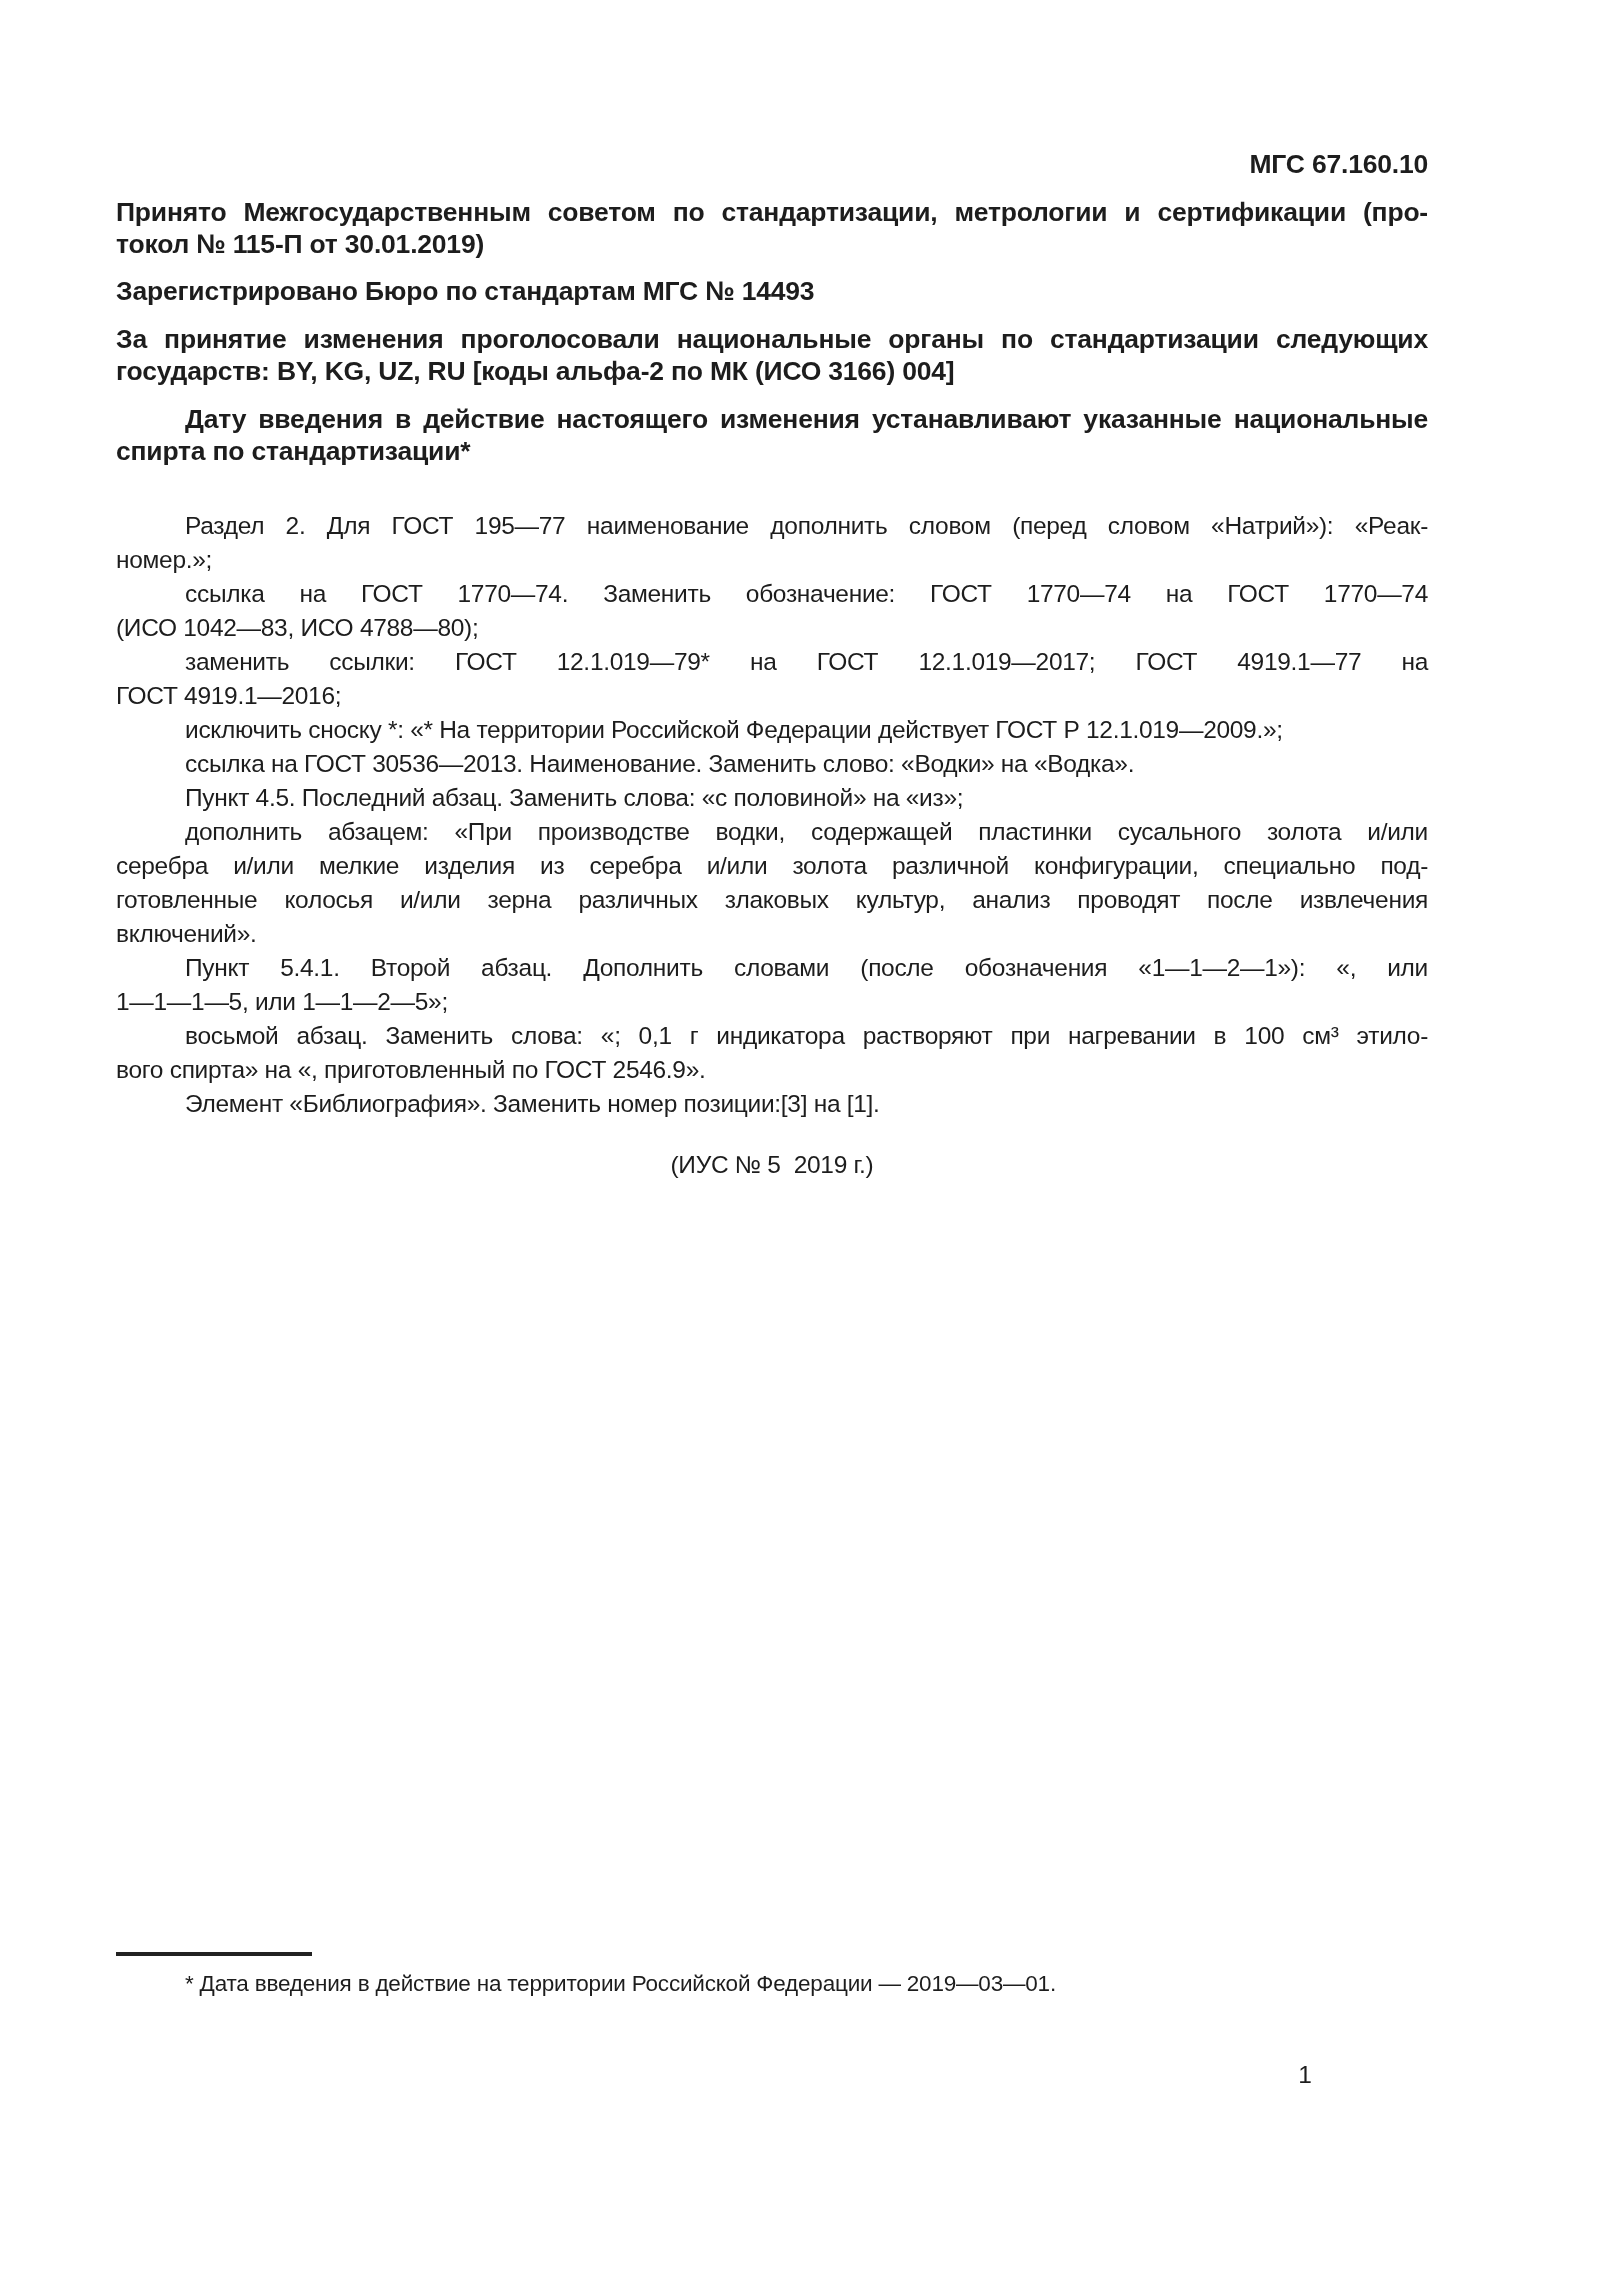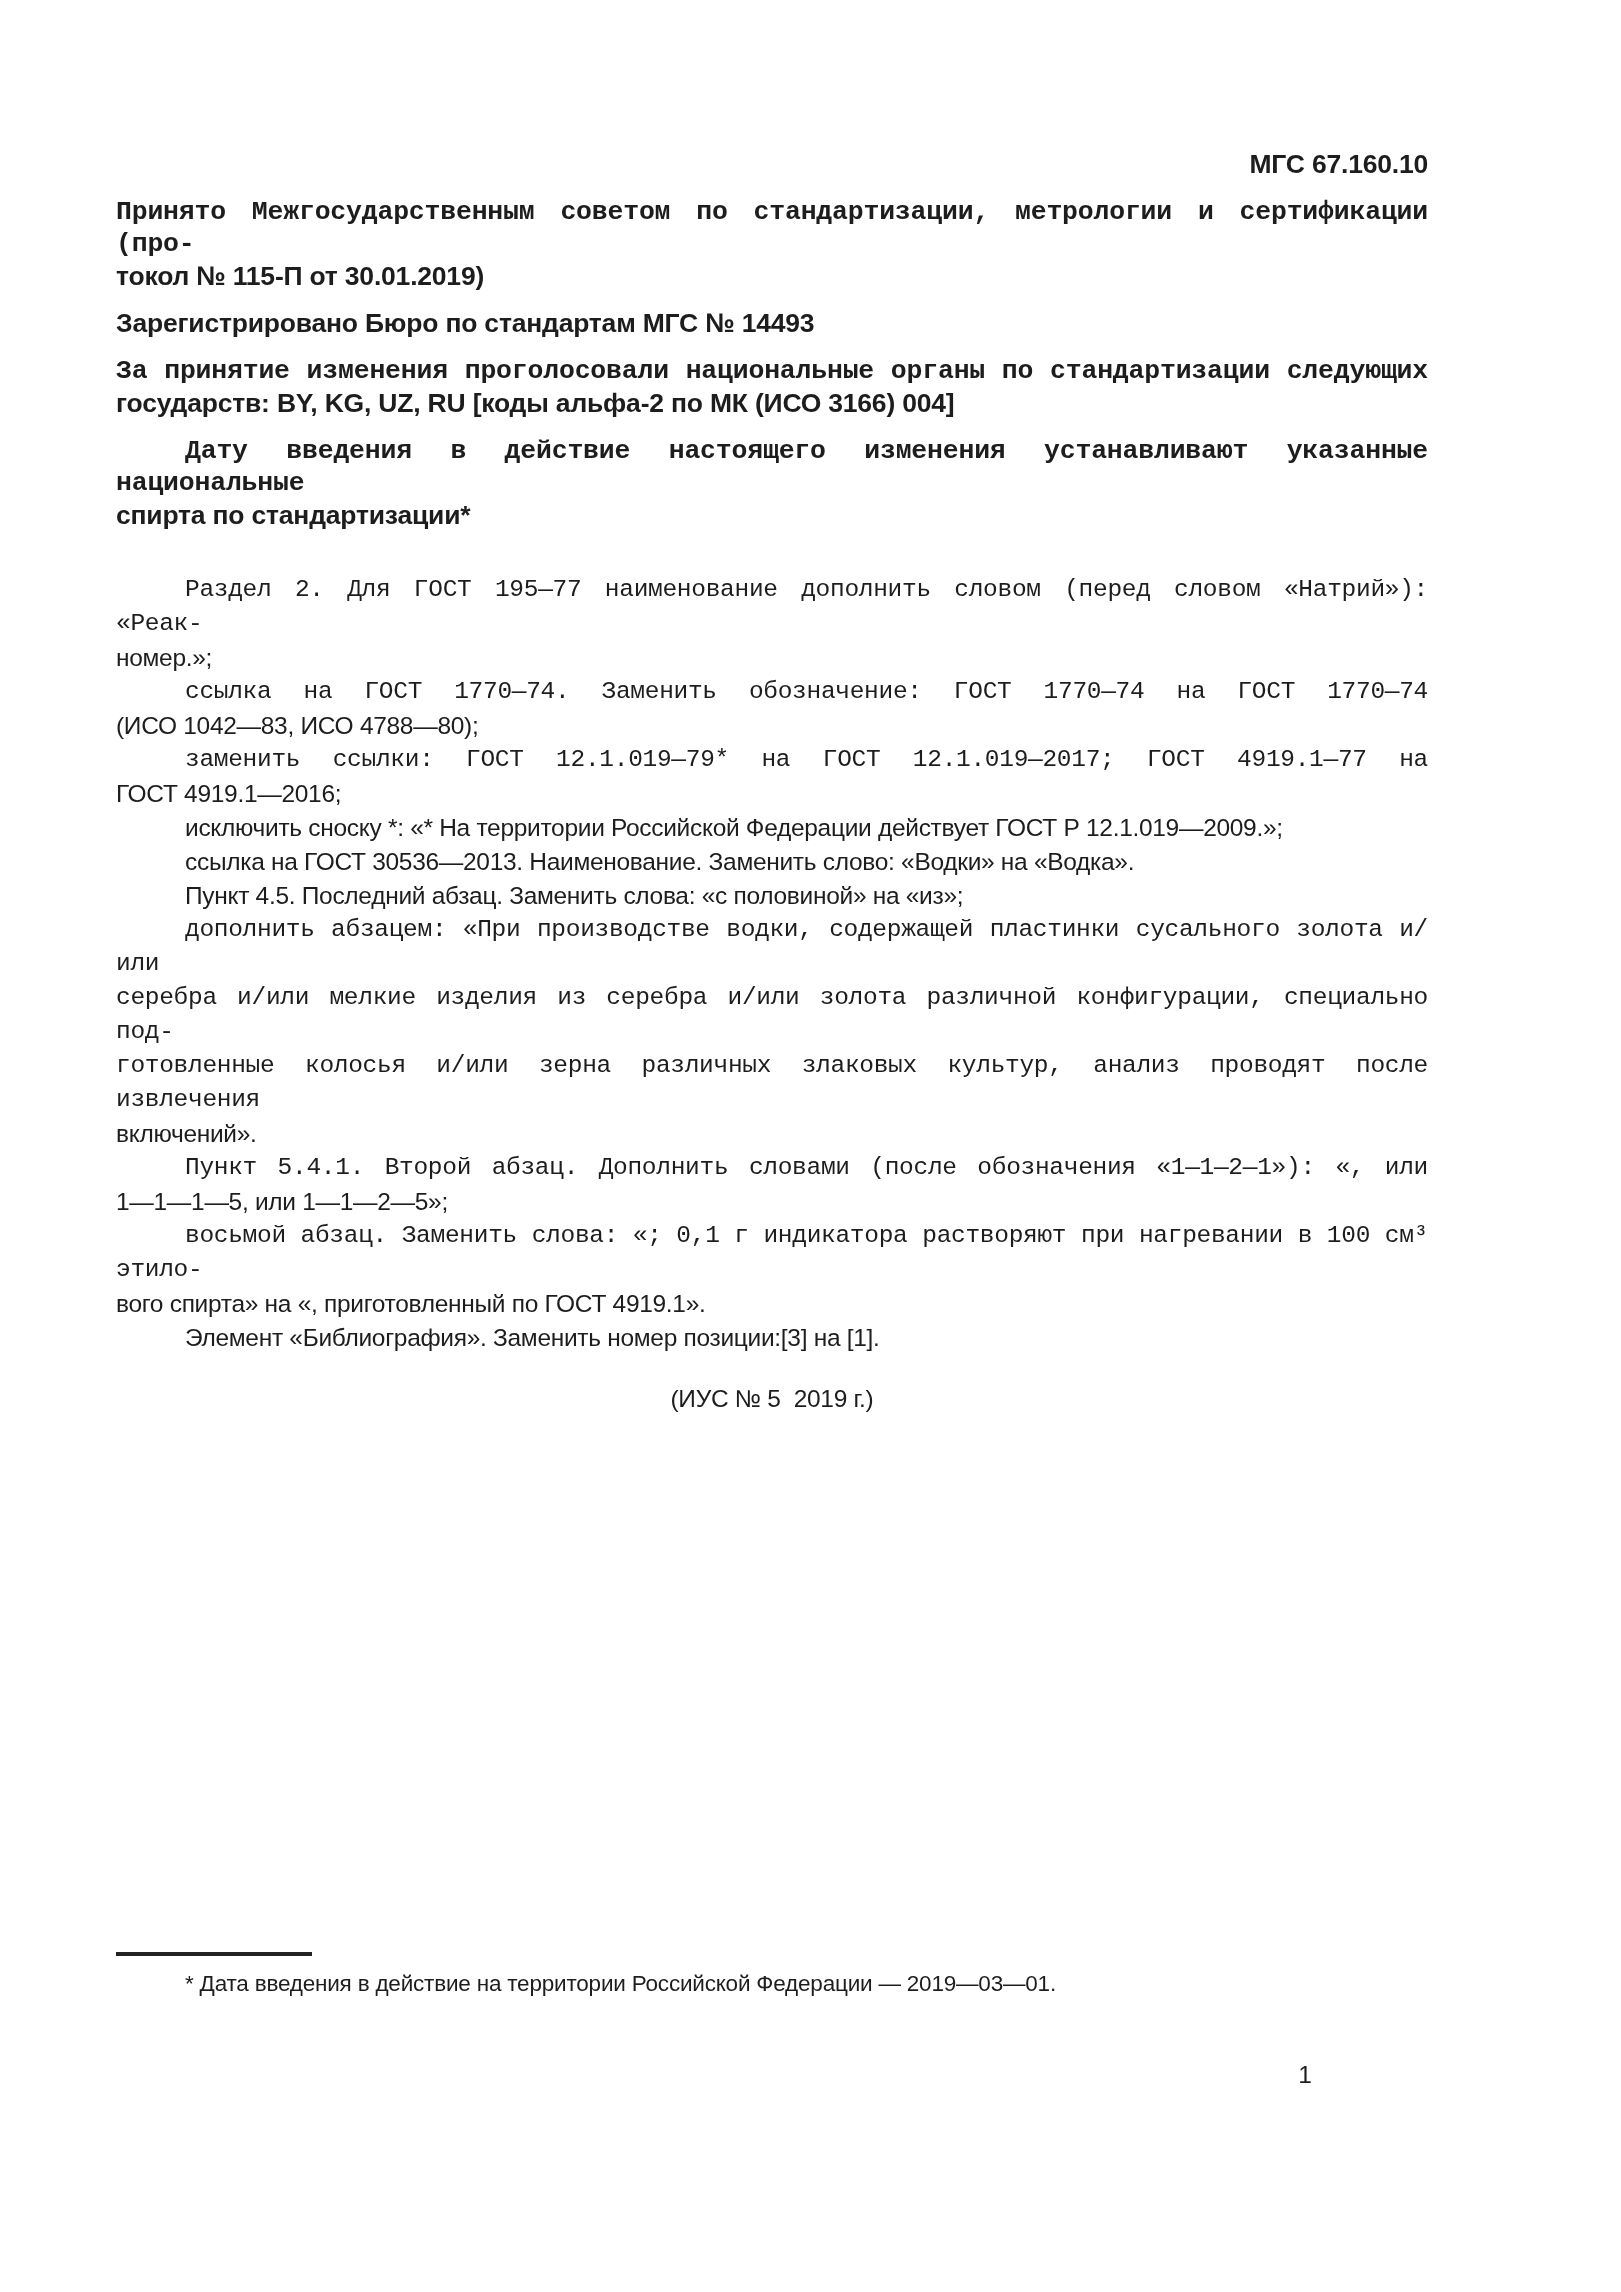--- a/index.html
+++ b/index.html
@@ -35,21 +35,21 @@
   }
   .para.bold .line { line-height: 32px; }
   .para.body {
     font-size: 24.5px;
     font-weight: normal;
     letter-spacing: -0.3px;
   }
   .para.body .line { line-height: 34px; }
   .para.gap-before { margin-top: 42px; }
   .line { min-height: 1em; }
-  .line.fill { text-align: justify; text-align-last: justify; font-family: Liberation Mono, monospace; }
+  .line.fill { text-align: justify; text-align-last: justify; }
   .line.indent { text-indent: 69px; }
   .ius-line {
     margin-top: 27.4px;
     font-size: 24.5px;
     line-height: 34px;
     text-align: center;
     letter-spacing: -0.3px;
     white-space: pre-wrap;
   }
   .footnote-block {
@@ -126,21 +126,21 @@
           <div class="line fill">серебра и/или мелкие изделия из серебра и/или золота различной конфигурации, специально под-</div>
           <div class="line fill">готовленные колосья и/или зерна различных злаковых культур, анализ проводят после извлечения</div>
           <div class="line">включений».</div>
         </div>
         <div class="para body">
           <div class="line fill indent">Пункт 5.4.1. Второй абзац. Дополнить словами (после обозначения «1—1—2—1»): «, или</div>
           <div class="line">1—1—1—5, или 1—1—2—5»;</div>
         </div>
         <div class="para body">
           <div class="line fill indent">восьмой абзац. Заменить слова: «; 0,1 г индикатора растворяют при нагревании в 100 см³ этило-</div>
-          <div class="line">вого спирта» на «, приготовленный по ГОСТ 4919.1».</div>
+          <div class="line">вого спирта» на «, приготовленный по ГОСТ 2546.9».</div>
         </div>
         <div class="para body">
           <div class="line indent">Элемент «Библиография». Заменить номер позиции:[3] на [1].</div>
         </div>
       </div>
     <div class="ius-line">(ИУС № 5  2019 г.)</div>
   </div>
 
   <div class="footnote-block">
     <div class="footnote-rule"></div>

